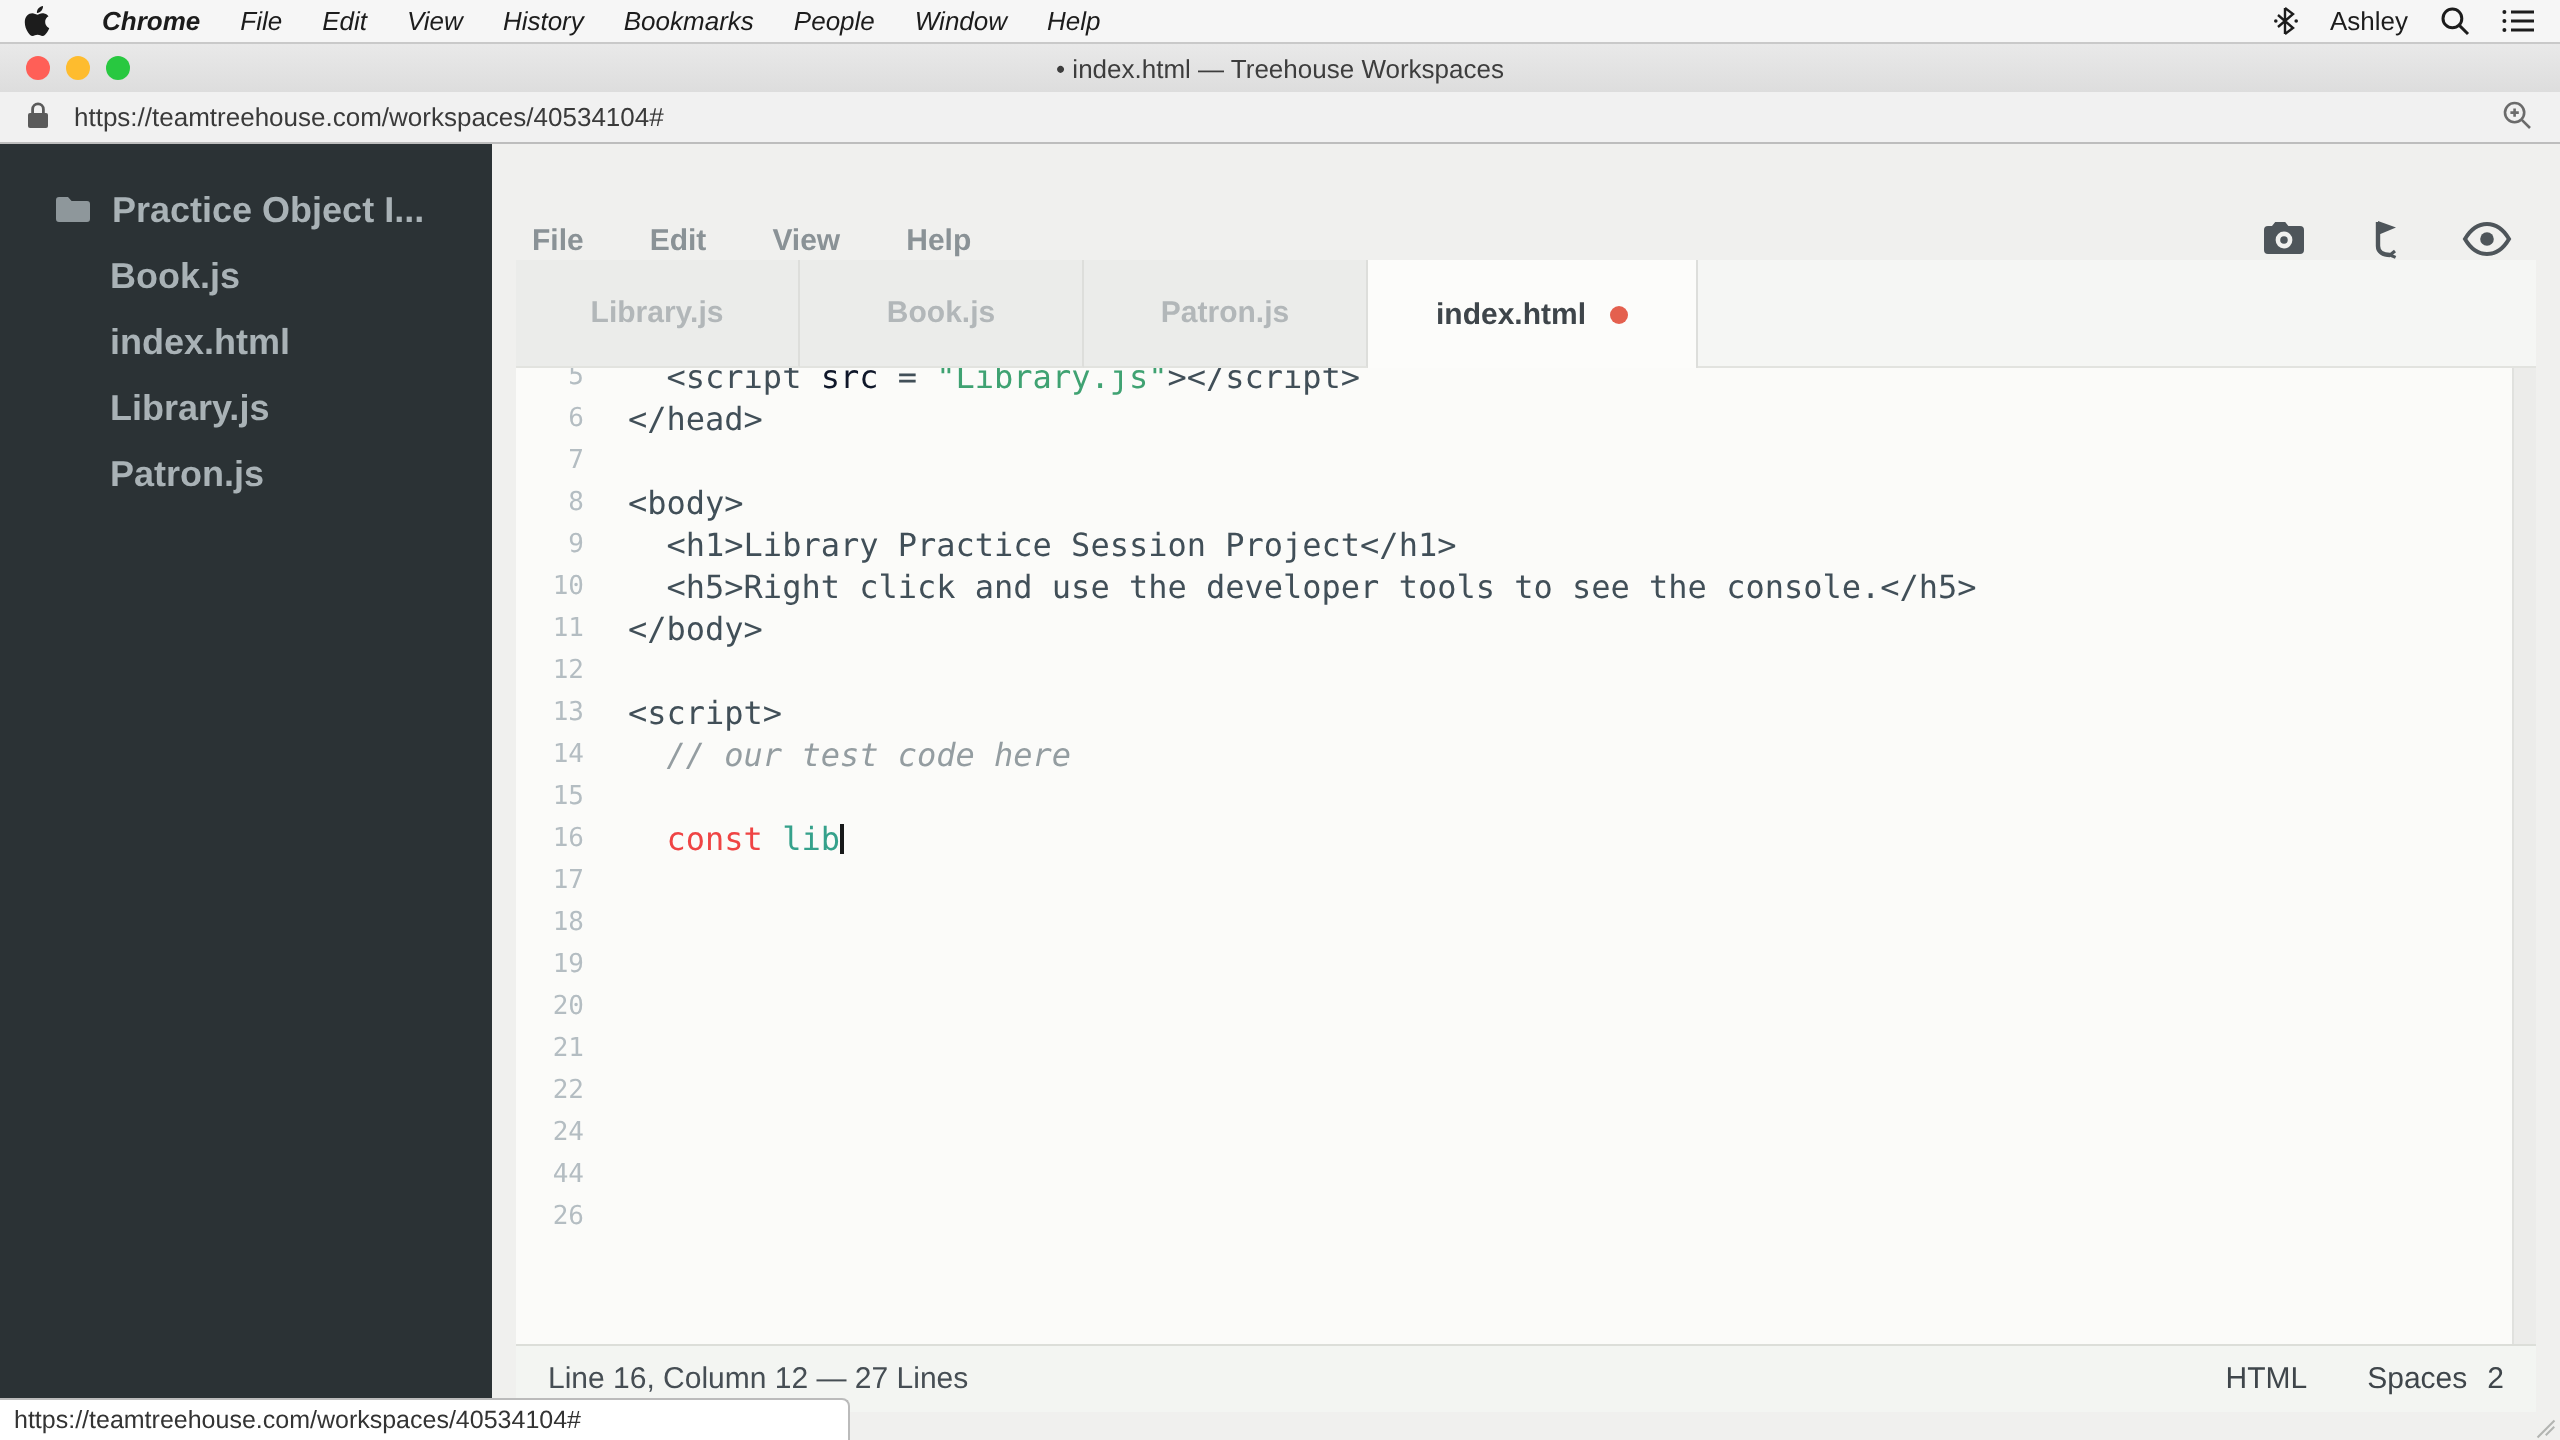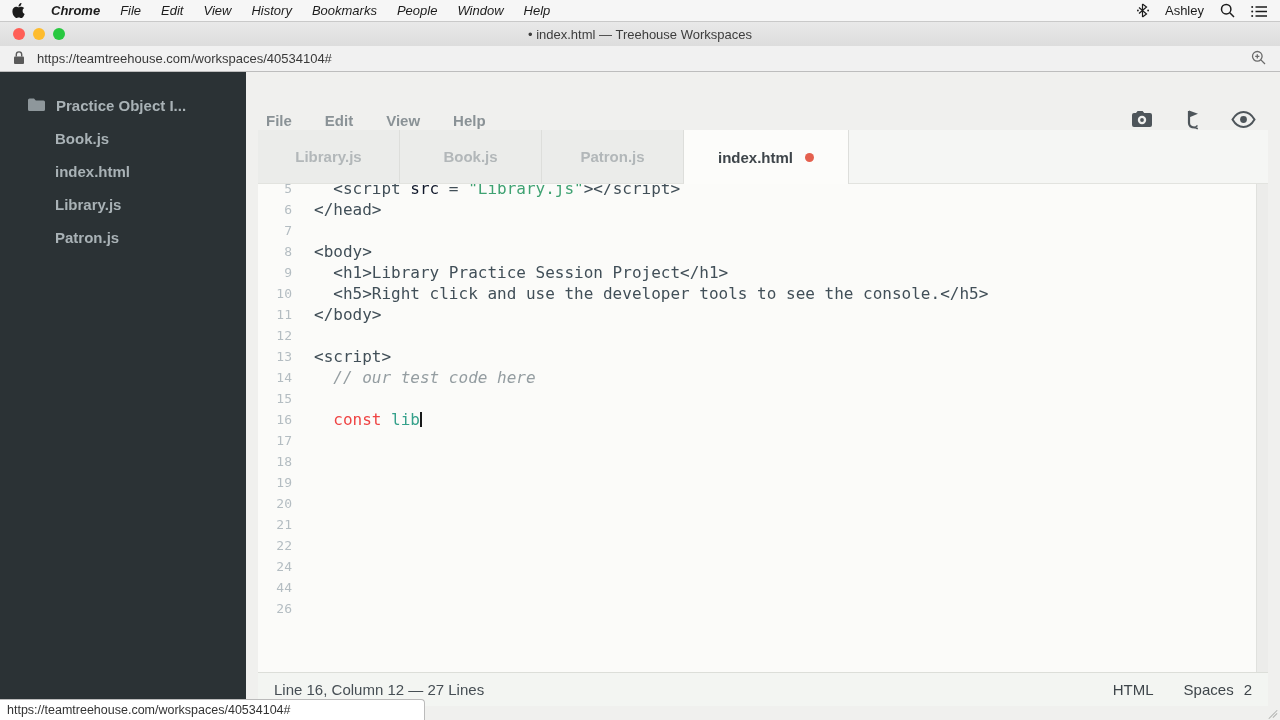--- a/index.html
+++ b/index.html
@@ -5,40 +5,40 @@
   * { margin:0; padding:0; box-sizing:border-box; }
   html,body { width:1280px; height:720px; overflow:hidden; }
   body { font-family:"Liberation Sans", sans-serif; background:#e9ebe8; position:relative; }
 
   
   .menubar { height:22px; background:#f6f6f6; display:flex; align-items:center;
              padding:0 12px; font-size:13px; color:#1c1c1c; border-bottom:1px solid #c9c9c9; }
   .menubar .apple { margin-right:16px; display:flex; align-items:center; }
   .menubar .app-name { font-weight:bold; margin-right:2px; }
   .menubar .mitem { margin:0 10px;font-style:italic; }
-  .menubar .right { margin-left:auto; display:flex; align-items:flex-end; gap:16px; }
+  .menubar .right { margin-left:auto; display:flex; align-items:center; gap:16px; }
   .menubar svg { display:block; }
 
   
   .titlebar { height:24px; background:linear-gradient(#e9e9e9,#dddddd); position:relative;
               display:flex; align-items:center; justify-content:center; font-size:13px; color:#3d3d3d; }
   .traffic { position:absolute; left:13px; top:6px; display:flex; gap:8px; }
   .light { width:12px; height:12px; border-radius:50%; }
 
   
   .urlrow { height:26px; background:#f1f1f1; border-bottom:1px solid #bdbdbd;
             display:flex; align-items:center; padding:0 14px; font-size:13px; color:#3a3a3a; }
   .urlrow .lock { margin-right:13px; }
   .urlrow .zoom { margin-left:auto; }
 
   
   .main { position:absolute; top:72px; bottom:0; left:0; right:0; display:flex; }
 
   .sidebar { width:246px; background:#2b3235; color:#a9b2b6; font-weight:bold;
-             font-size:15px; padding-top:17px; flex-shrink:0; }
+             font-size:18px; padding-top:17px; flex-shrink:0; }
   .side-row { height:33px; display:flex; align-items:center; padding-left:55px; cursor:default; }
   .side-row.project { padding-left:28px; }
   .side-row.project .label { margin-left:11px; white-space:nowrap; overflow:hidden;
                              text-overflow:ellipsis; max-width:172px; }
 
   .editor { flex:1; background:#f0f0ee; display:flex; flex-direction:column; padding:0 12px 14px 12px; position:relative; }
 
   .ed-toolbar { height:58px; display:flex; align-items:flex-end; padding:0 12px 0 8px; }
   .ed-menu-item { font-size:15px; font-weight:bold; color:#8a9296; margin-right:33px; }
   .ed-icons { margin-left:auto; display:flex; align-items:center; gap:30px; }

